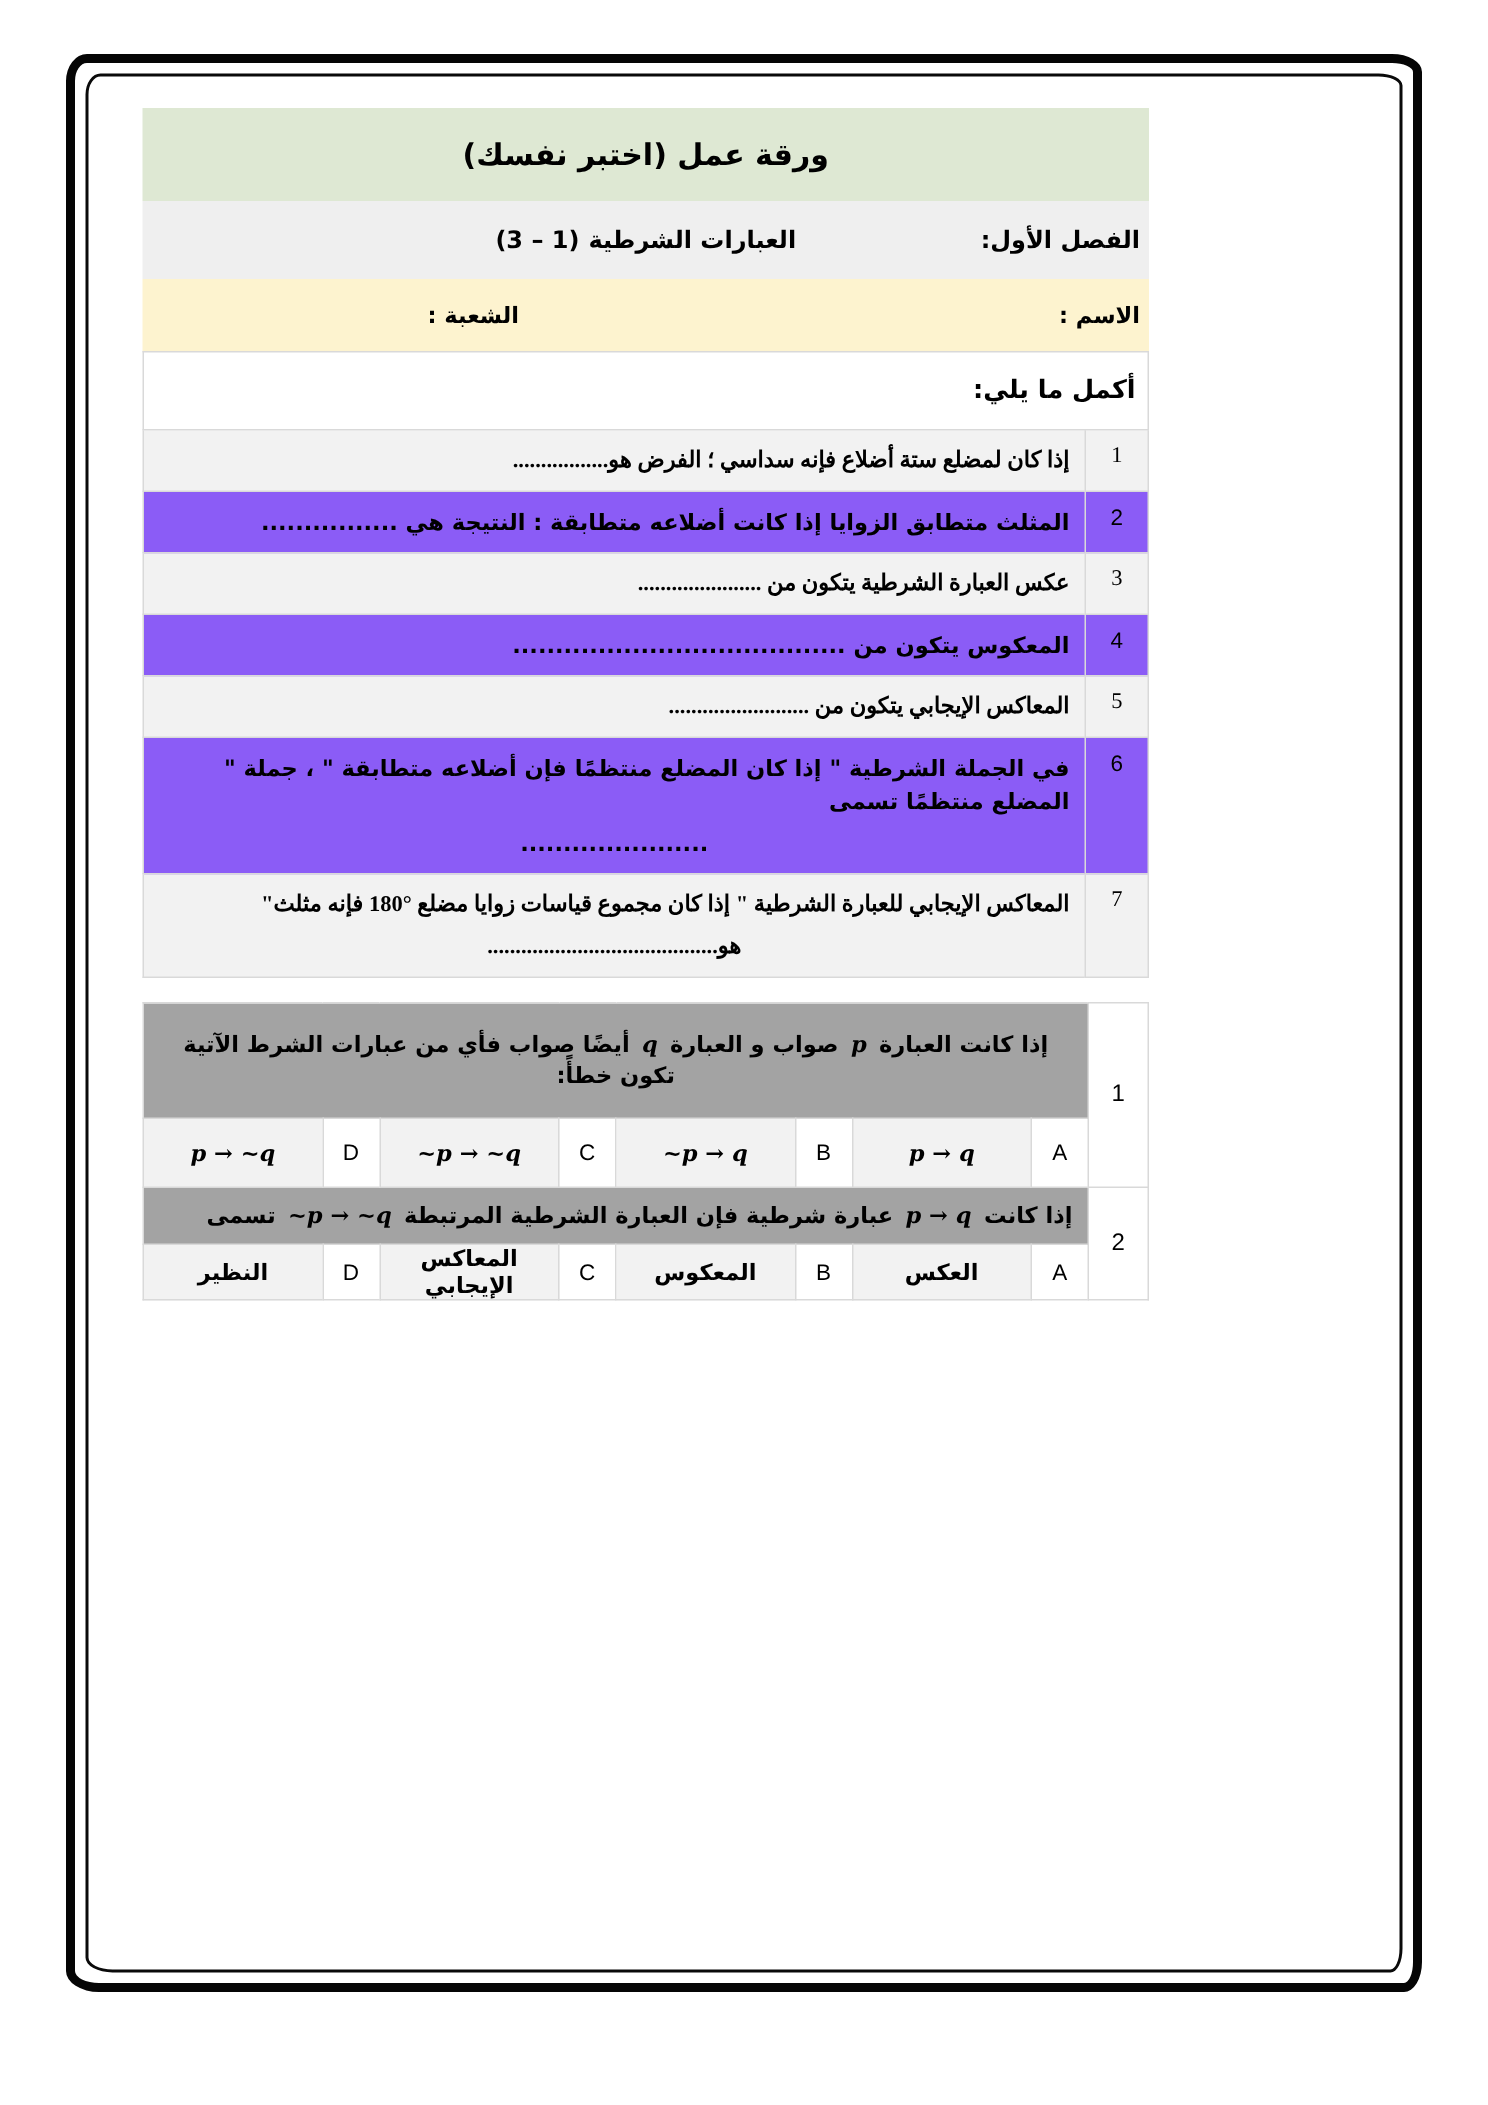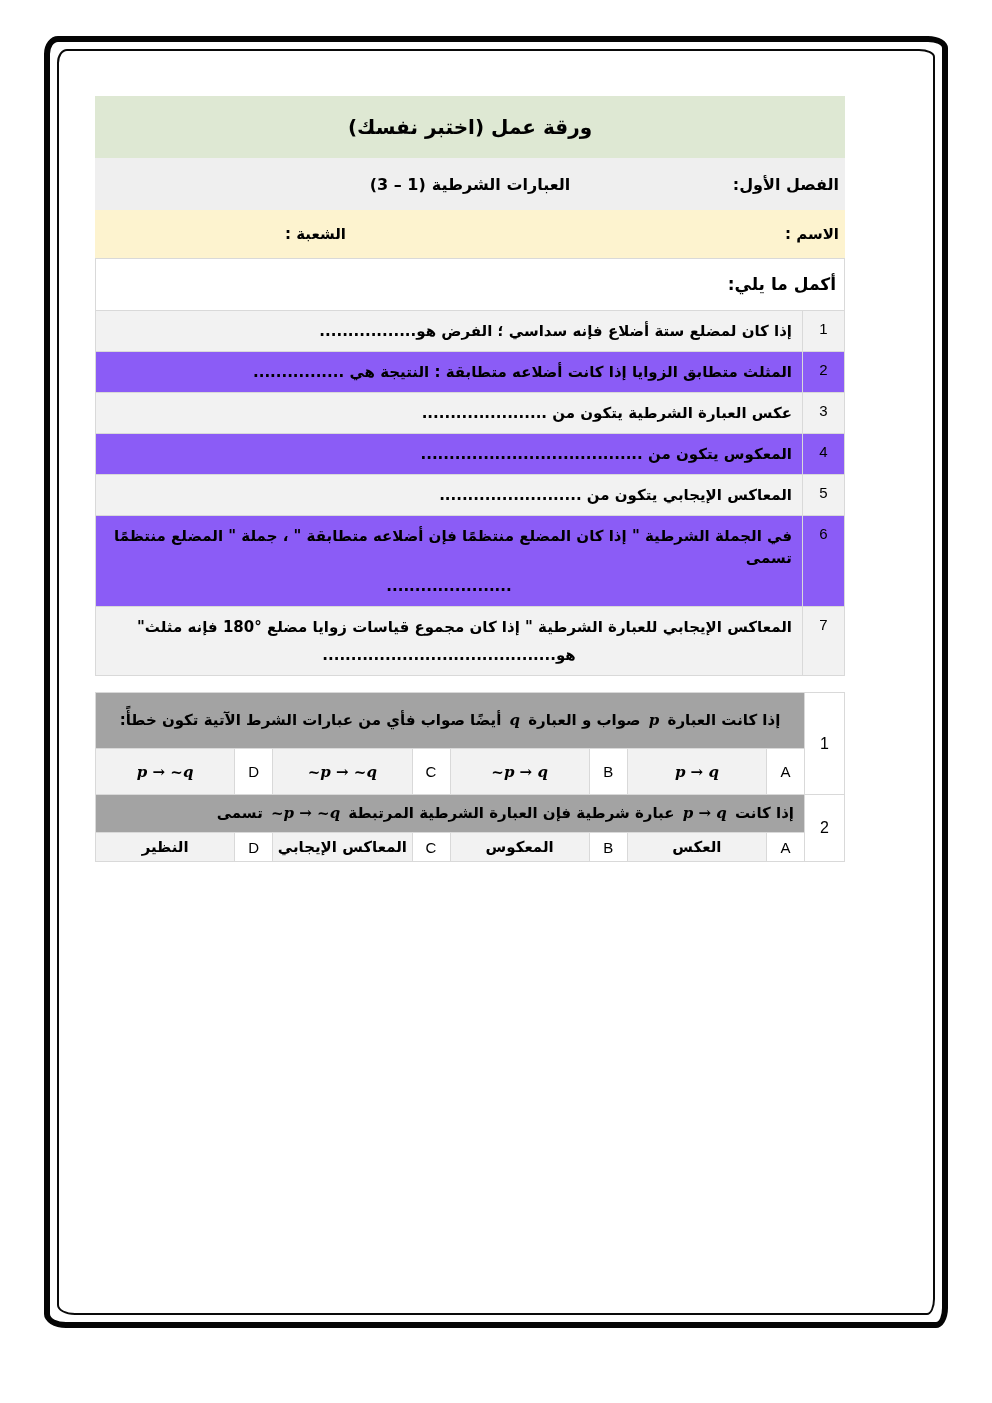--- a/index.html
+++ b/index.html
@@ -11,21 +11,21 @@
     position:absolute; left:44px; top:36px; width:904px; height:1292px;
     border:6px solid #050505;
     border-radius:14px 20px 12px 22px / 18px 12px 20px 14px;
   }
   .frame-inner{
     position:absolute; left:7px; top:7px; right:7px; bottom:7px;
     border:2px solid #0a0a0a;
     border-radius:10px 16px 8px 18px / 14px 8px 16px 10px;
   }
 
-  .content{ position:absolute; left:95px; top:96px; width:750px; direction:rtl; }
+  .content{ position:absolute; left:95px; top:72px; width:671px; direction:rtl; }
 
   .bar{ width:100%; font-weight:bold; }
   .bar-green{
     height:62px; background:#dee8d3; display:flex; align-items:center; justify-content:center;
     font-size:20px;
   }
   .bar-gray{ height:52px; background:#efefef; position:relative; font-size:16px; }
   .bar-gray .chapter{ position:absolute; right:6px; top:50%; transform:translateY(-50%); }
   .bar-gray .lesson{
     position:absolute; left:0; right:0; top:50%; transform:translateY(-50%);
@@ -41,21 +41,21 @@
   .comp-table{ border:1px solid #c9c9c9; font-size:15px; font-weight:bold; }
   .comp-table td{ border:1px solid #d9d9d9; }
   .comp-table tr.hdr td{
     background:#ffffff; padding:15px 8px 16px; font-size:17px;
   }
   .comp-table td.num{
     width:42px; text-align:center; vertical-align:top; padding-top:9px;
     font-family:"Liberation Sans", sans-serif; font-weight:normal; font-size:15px;
   }
   .comp-table td.txt{ padding:9px 10px; line-height:22px; }
-  .comp-table tr.g td{ background:#f2f2f2; }
+  .comp-table tr.g td{ background:#f2f2f2;font-family:Liberation Serif, serif; }
   .comp-table tr.w td{ background:#8b5cf6; }
   .comp-table .line2{ text-align:center; margin-top:6px; }
 
   .mcq-heading{ margin-top:11px; font-size:17px; font-weight:bold; padding-right:2px; }
 
   
   .mcq-table{ margin-top:16px; border:1px solid #c9c9c9; table-layout:fixed; font-size:15px; font-weight:bold; }
   .mcq-table td{ border:1px solid #d9d9d9; }
   .mcq-table col.c-num{ width:40px; }
   .mcq-table col.c-letter{ width:38px; }

